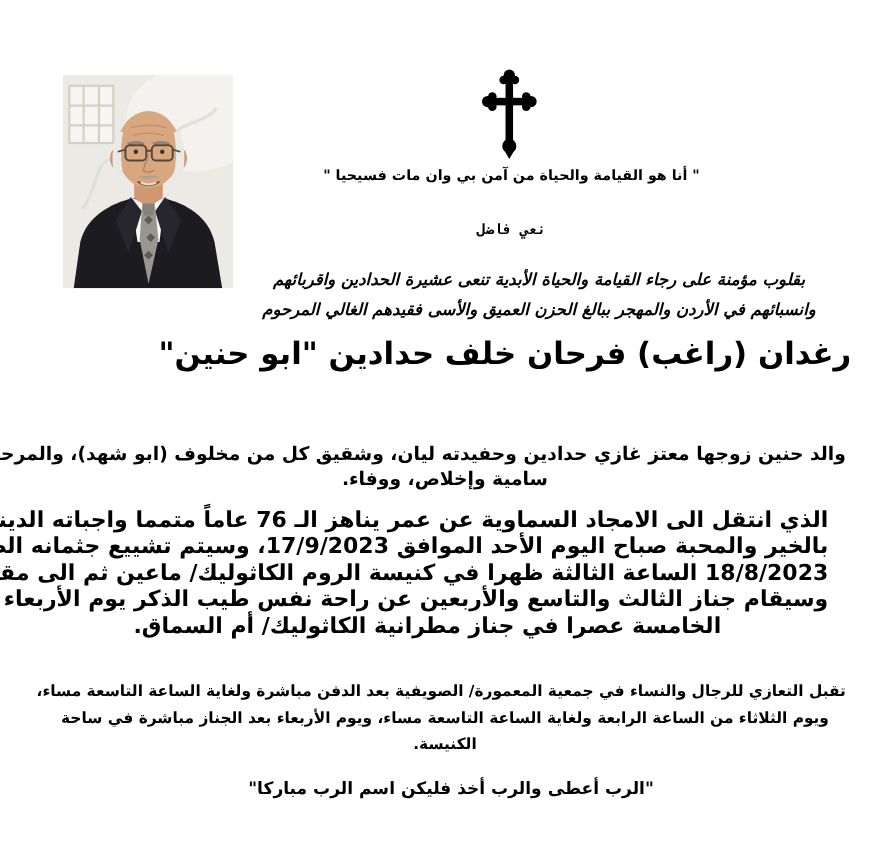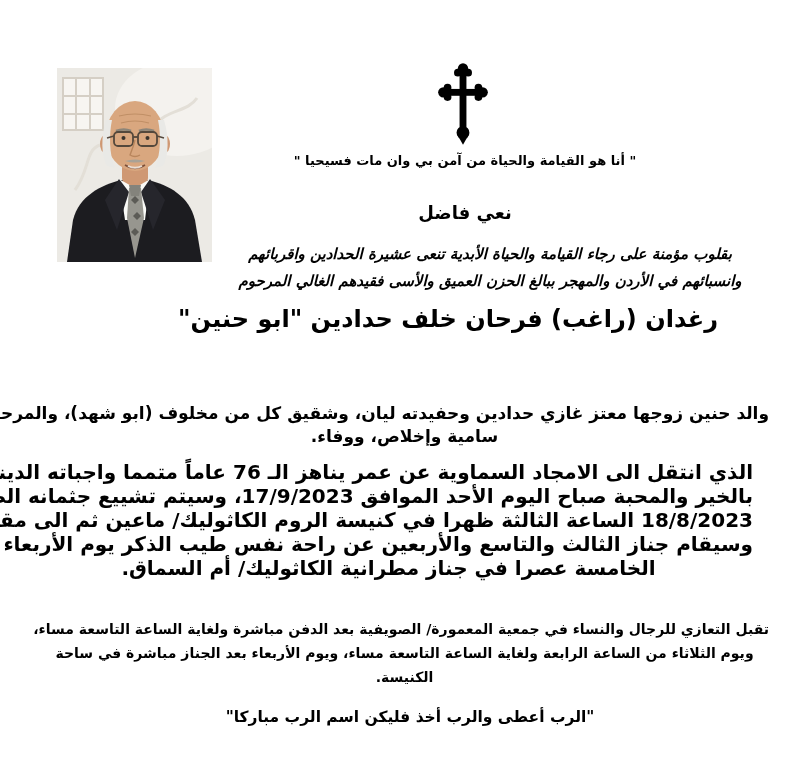--- a/index.html
+++ b/index.html
@@ -14,25 +14,25 @@
     color:#000000;
   }
   .abs{position:absolute;}
   .center{text-align:center;}
   .nowrap{white-space:nowrap;}
 
   .photo{left:57px;top:68px;width:155px;height:194px;}
   .cross{left:433px;top:60px;width:60px;height:87px;}
 
   .quote{left:150px;top:153px;width:630px;font-size:13px;}
-  .notice-type{left:150px;top:202px;width:630px;font-size:18px;}
+  .notice-type{left:150px;top:202px;width:630px;font-size:13px;font-family:Liberation Mono, monospace;}
 
   .intro{left:205px;top:241px;width:570px;font-size:15px;line-height:27px;font-style:italic;}
 
-  .deceased-name{left:104px;top:305px;width:688px;font-size:24px;}
+  .deceased-name{left:115px;top:305px;width:688px;font-size:28px;}
   .spouse-line{left:70px;top:336px;width:690px;font-size:17px;}
 
   .family{left:40px;top:402px;width:729px;font-size:17px;line-height:23px;}
   .details{left:24px;top:460px;width:729px;font-size:20px;line-height:24px;}
   .condolences{left:40px;top:617px;width:729px;font-size:14px;line-height:24px;}
   .closing{left:40px;top:708px;width:740px;font-size:15.5px;}
 </style>
 </head>
 <body>
 

